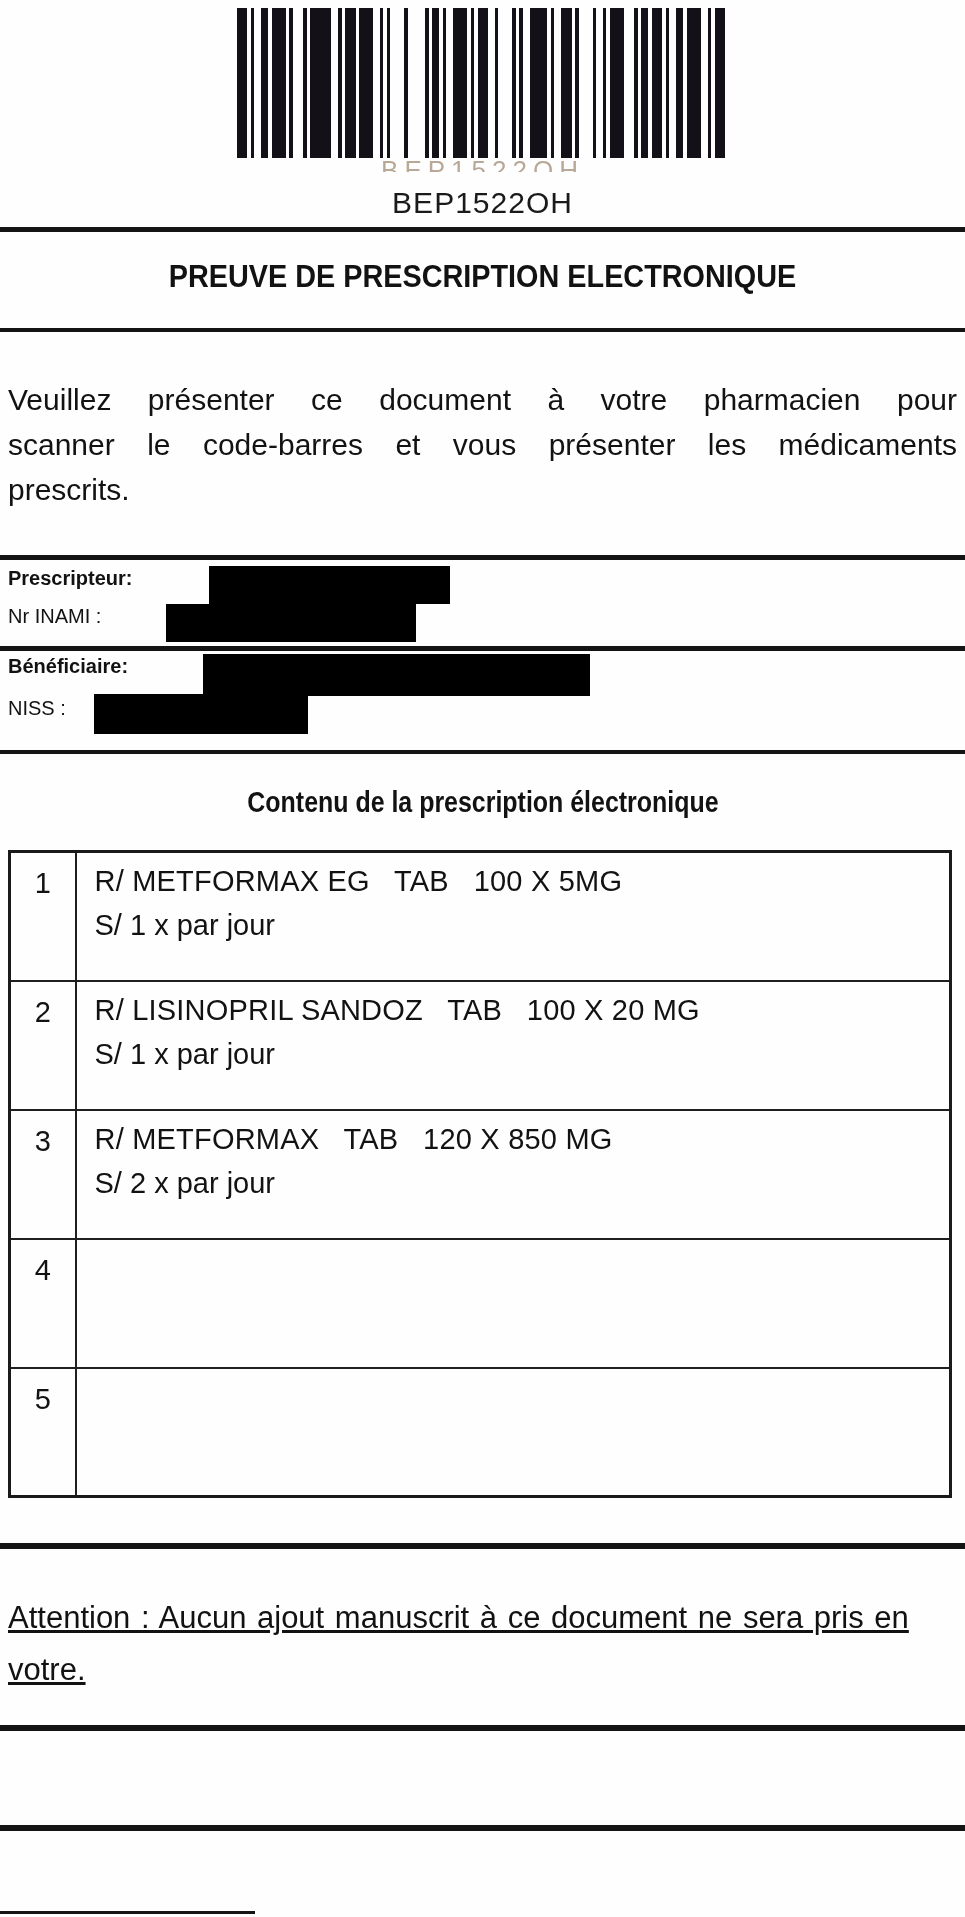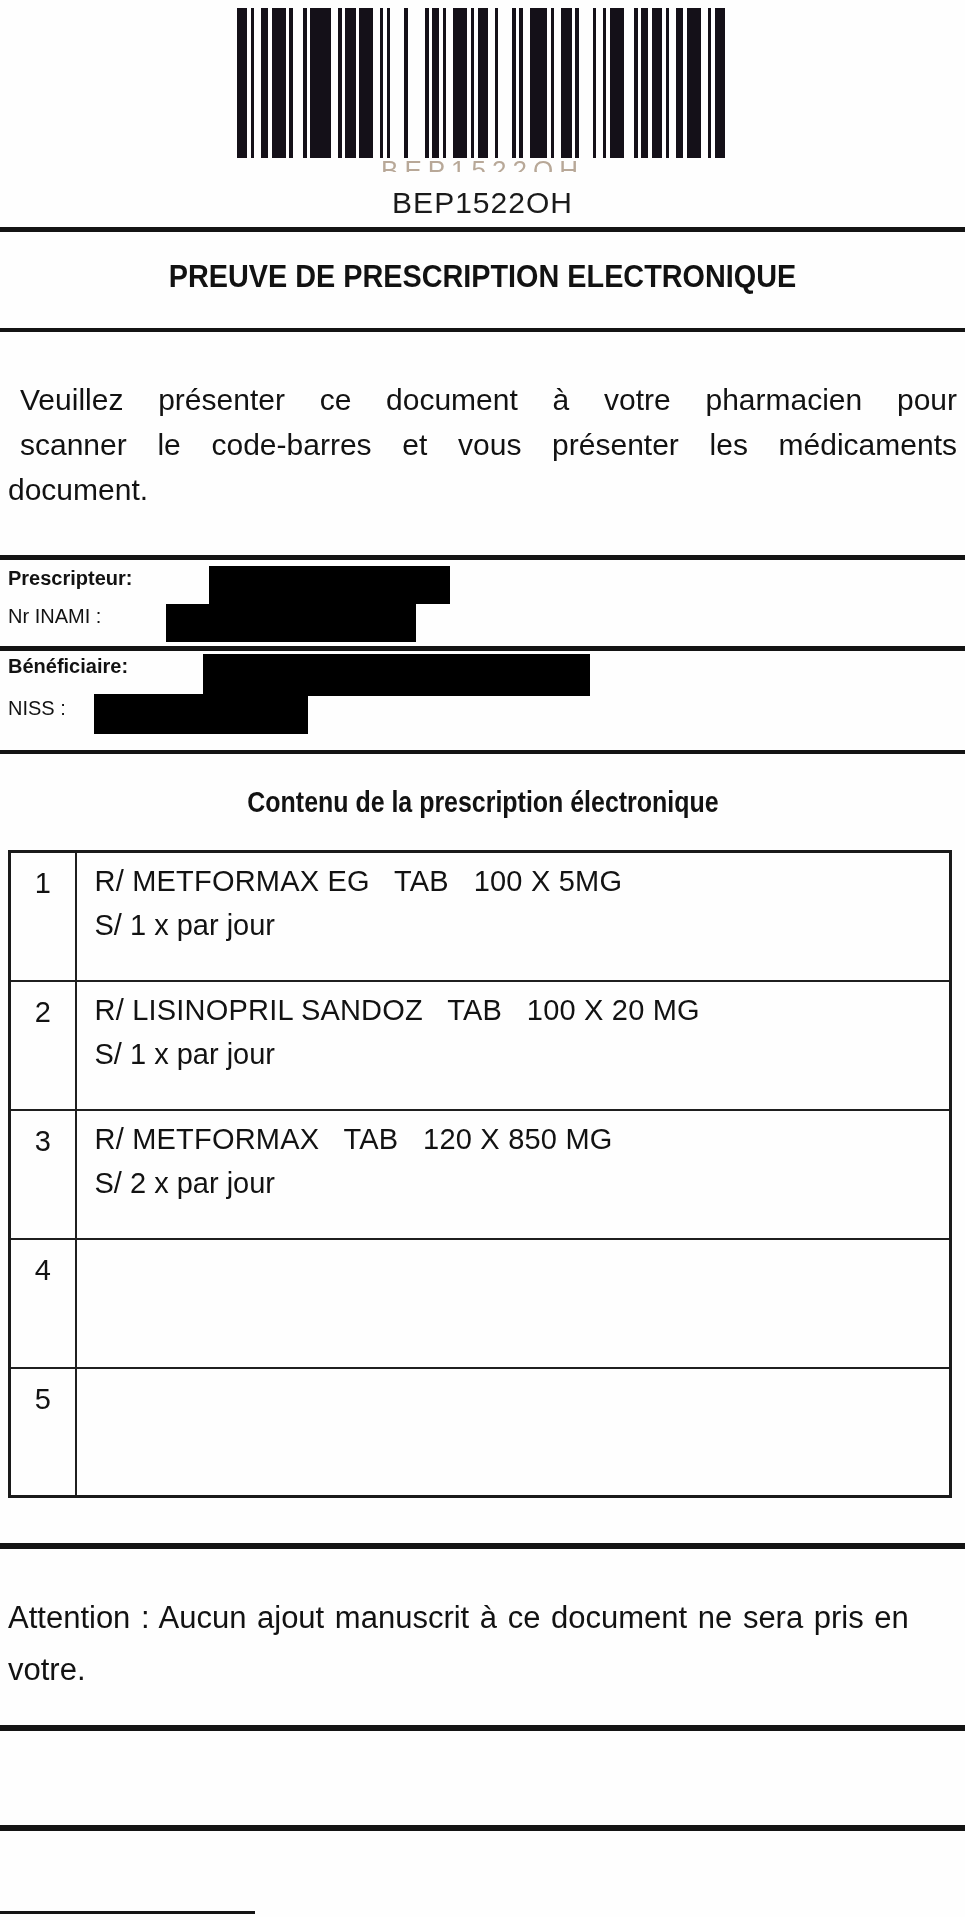--- a/index.html
+++ b/index.html
@@ -39,21 +39,21 @@
   .r7{top:1725px; height:6px;}
   .r8{top:1825px; height:6px;}
   .r9{top:1911px; height:3px; width:255px;}
   
   .title-wrap{position:absolute; top:258px; left:0; width:100%; display:flex; justify-content:center;}
   .title{font-weight:bold; font-size:32px; transform:scaleX(.9); white-space:nowrap;}
   .content-heading-wrap{position:absolute; top:786px; left:0; width:100%; display:flex; justify-content:center;}
   .content-heading{font-weight:bold; font-size:29px; transform:scaleX(.86); white-space:nowrap;}
   
   .intro{position:absolute; top:377px; left:8px; width:949px; font-size:30px; line-height:45px;}
-  .intro .jline{text-align:justify; text-align-last:justify; word-spacing:2px;margin-left:12px;}
+  .intro .jline{text-align:justify; text-align-last:justify; word-spacing:2px;}
   .intro .lline{text-align:left;}
   
   .party-label{position:absolute; left:8px; font-size:20px; white-space:nowrap;}
   .bold{font-weight:bold;}
   .redaction{position:absolute; background:var(--redaction);}
   .red-prescriber{top:566px; left:209px; width:241px; height:38px;}
   .red-inami{top:604px; left:166px; width:250px; height:38px;}
   .red-beneficiary{top:654px; left:203px; width:387px; height:42px;}
   .red-niss{top:694px; left:94px; width:214px; height:40px;}
   .lbl-prescriber{top:567px;}
@@ -68,21 +68,21 @@
   table.rx td{
     border:2px solid #1f1f1f; vertical-align:top; height:129px;
     font-size:29px; line-height:44px;
   }
   table.rx{border:3px solid #1a1a1a;}
   td.num{width:66px; text-align:center; padding-top:8px;}
   td.content{padding:6px 10px 0 18px;}
   .med{white-space:pre; letter-spacing:.2px;}
   .pos{white-space:pre;}
   
-  .warning{position:absolute; top:1592px; left:8px; width:949px; font-size:31px; line-height:52px; word-spacing:2px;}
+  .warning{position:absolute; top:1592px; left:8px; width:949px; font-size:31px; line-height:52px; word-spacing:2px;text-decoration:underline;}
   
   .date-row{position:absolute; top:1760px; left:12px; display:flex; align-items:baseline;}
   .date-label{font-size:30px; font-weight:bold; letter-spacing:-.5px;}
   .date-value{display:inline-block; font-size:38px; transform:scaleX(.72); transform-origin:left bottom; letter-spacing:-1px; margin-left:4px; color:#1c1c1c;}
   .end-date-row{position:absolute; top:1862px; left:10px; white-space:nowrap;}
   .end-date-inner{display:inline-block; font-size:36px; transform:scaleX(.72); transform-origin:left top; letter-spacing:-1px; color:#1c1c1c;}
 </style>
 </head>
 <body>
 
@@ -171,21 +171,21 @@
 
   <div class="title-wrap">
     <div class="title">PREUVE DE PRESCRIPTION ELECTRONIQUE</div>
   </div>
 
   <div class="rule r2"></div>
 
   <div class="intro">
     <div class="jline">Veuillez présenter ce document à votre pharmacien pour</div>
     <div class="jline">scanner le code-barres et vous présenter les médicaments</div>
-    <div class="lline">document.</div>
+    <div class="lline">prescrits.</div>
   </div>
 
   <div class="rule r3"></div>
 
   <div class="party-label bold lbl-prescriber">Prescripteur:</div>
   <div class="redaction red-prescriber"></div>
 
   <div class="party-label lbl-inami">Nr INAMI :</div>
   <div class="redaction red-inami"></div>
 

